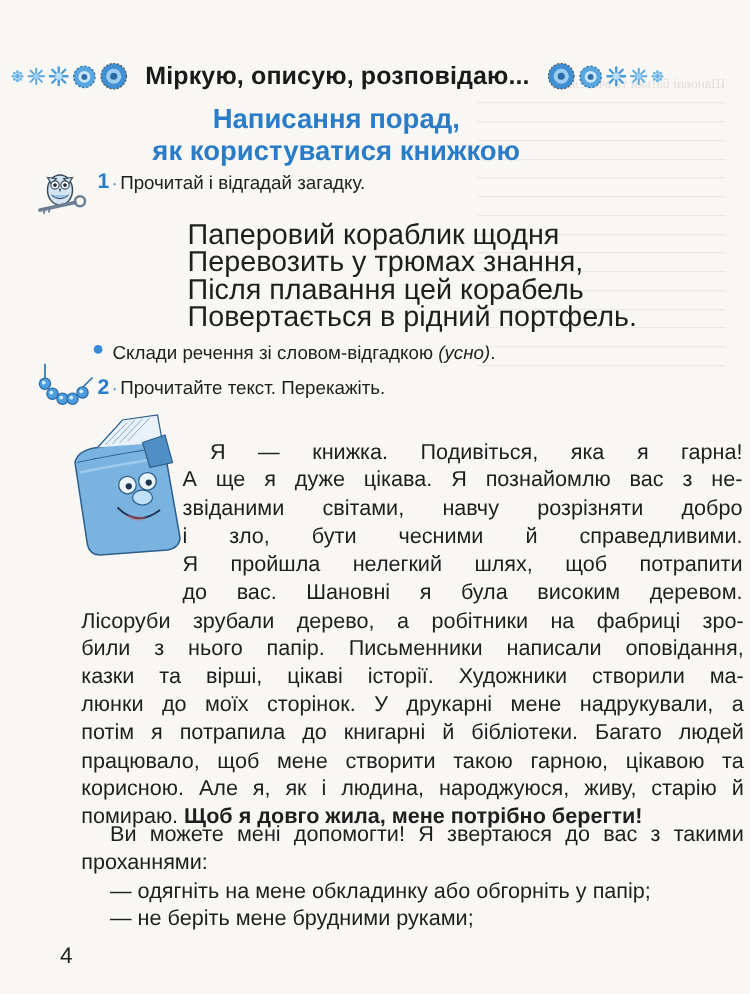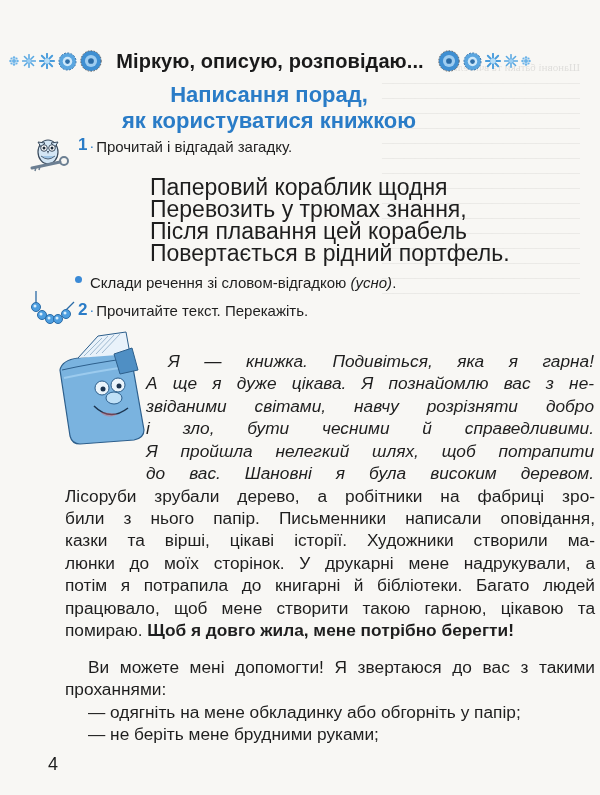--- a/index.html
+++ b/index.html
@@ -259,36 +259,37 @@
     <path d="M66 24 L84 18 L90 40 L72 44 Z" fill="#4f8fc4" stroke="#2d5f8c" stroke-width="1"></path>
     <circle cx="54" cy="58" r="7" fill="#eaf4fb" stroke="#2d5f8c"></circle>
     <circle cx="70" cy="55" r="7" fill="#eaf4fb" stroke="#2d5f8c"></circle>
     <circle cx="55" cy="59" r="2.5" fill="#1d3550"></circle>
     <circle cx="71" cy="56" r="2.5" fill="#1d3550"></circle>
     <ellipse cx="66" cy="68" rx="8" ry="6" fill="#bfe0f7" stroke="#2d5f8c"></ellipse>
     <path d="M46 76 Q62 92 80 78" fill="none" stroke="#1d3550" stroke-width="1.5"></path>
     <path d="M52 82 Q60 90 70 84" fill="#e45b5b" opacity="0.4"></path>
   </svg>
 
-  <div class="story" style="top:350px;font-style:italic;">
+  <div class="story" style="top:350px;">
     <span class="line" style="padding-left:22px;">Я — книжка. Подивіться, яка я гарна!</span>
     <span class="line">А ще я дуже цікава. Я познайомлю вас з не-</span>
     <span class="line">звіданими світами, навчу розрізняти добро</span>
     <span class="line">і зло, бути чесними й справедливими.</span>
     <span class="line">Я пройшла нелегкий шлях, щоб потрапити</span>
     <span class="line">до вас. Шановні я була високим деревом.</span>
   </div>
 
   <div class="story-full" style="top:484.5px;">
     <span class="line">Лісоруби зрубали дерево, а робітники на фабриці зро-</span>
     <span class="line">били з нього папір. Письменники написали оповідання,</span>
     <span class="line">казки та вірші, цікаві історії. Художники створили ма-</span>
     <span class="line">люнки до моїх сторінок. У друкарні мене надрукували, а</span>
     <span class="line">потім я потрапила до книгарні й бібліотеки. Багато людей</span>
     <span class="line">працювало, щоб мене створити такою гарною, цікавою та</span>
+    <span class="line">корисною. Але я, як і людина, народжуюся, живу, старію й</span>
     <span class="line last"><span>помираю. </span><span class="bold">Щоб я довго жила, мене потрібно берегти!</span></span>
   </div>
 
   <div class="story-full" style="top:656px;">
     <span class="line" style="padding-left:23px;">Ви можете мені допомогти! Я звертаюся до вас з такими</span>
     <span class="line last">проханнями:</span>
     <span class="line last" style="padding-left:23px;">— одягніть на мене обкладинку або обгорніть у папір;</span>
     <span class="line last" style="padding-left:23px;">— не беріть мене брудними руками;</span>
   </div>
 

